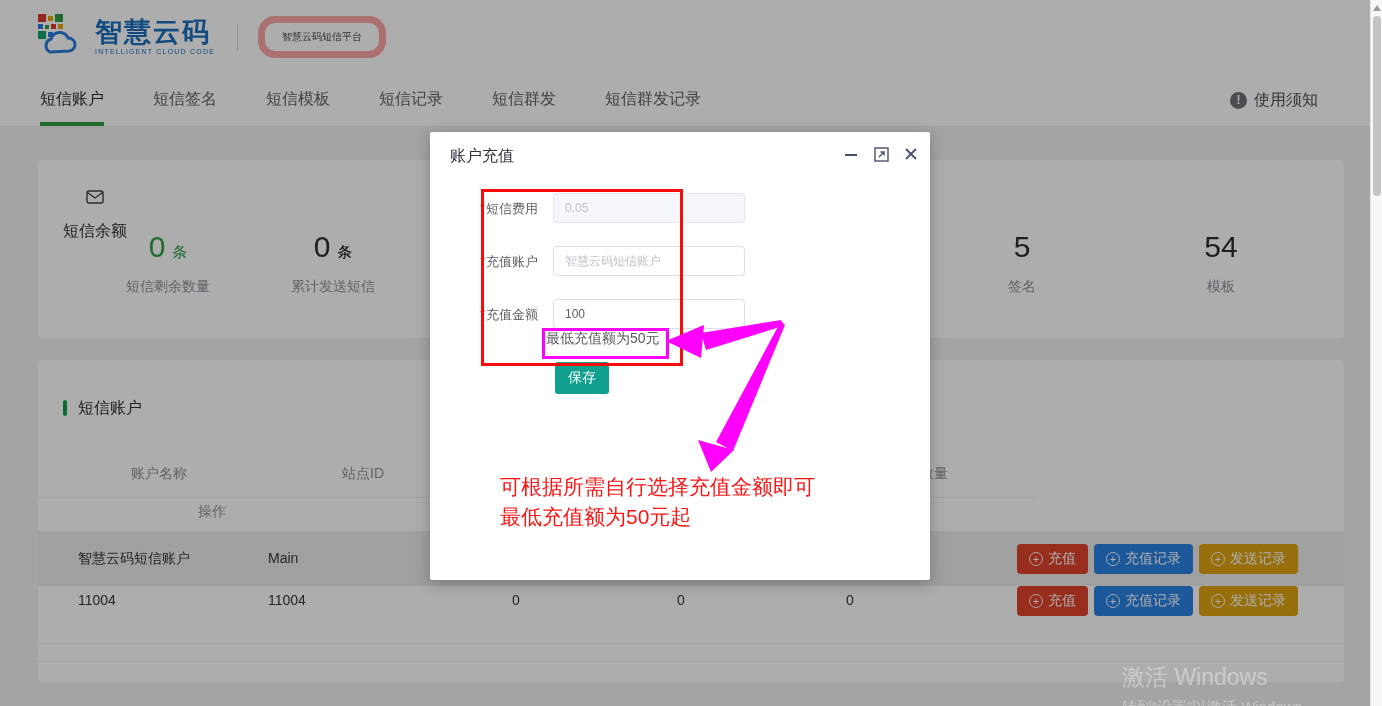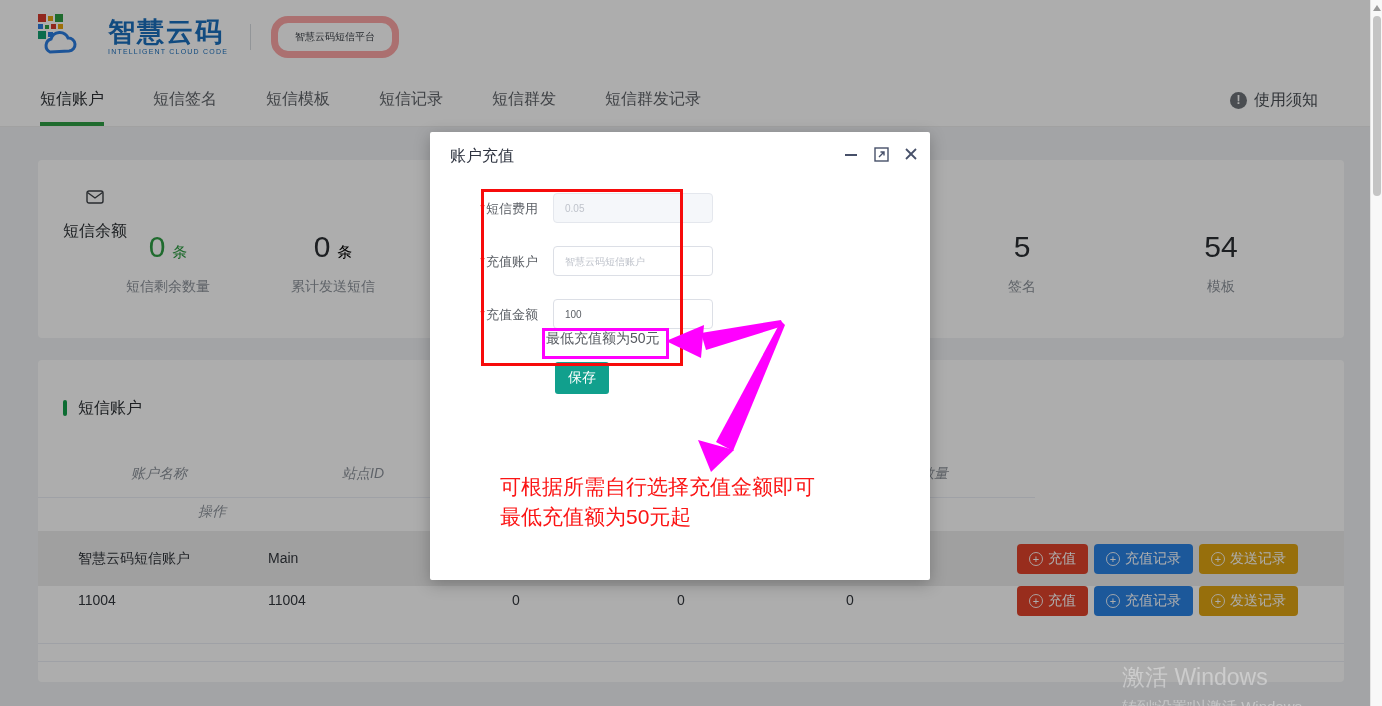--- a/index.html
+++ b/index.html
@@ -5,21 +5,21 @@
   * { margin:0; padding:0; box-sizing:border-box; }
   html,body { width:1382px; height:706px; overflow:hidden;
     font-family:"Liberation Sans","DejaVu Sans",sans-serif; background:#f0f2f5; }
   .abs { position:absolute; }
   #stage { position:relative; width:1382px; height:706px; }
 
   
   #header { left:0; top:0; width:1382px; height:74px; background:#fff;
     display:flex; align-items:center; padding:0 36px; }
   .logo-wrap { display:flex; align-items:center; }
-  .logo-text-col { margin-left:22px; }
+  .logo-text-col { margin-left:9px; }
   .logo-title { font-size:27px; font-weight:700; color:#1a6fbd; letter-spacing:2px; line-height:26px;}
   .logo-sub { font-size:7px; color:#1a6fbd; letter-spacing:1.2px; margin-top:3px;}
   .hdr-divider { width:1px; height:26px; background:#d8dce1; margin:0 20px 0 22px; }
   .platform-badge { border:7px solid #fca5a5; border-radius:17px; padding:7px 17px;
     font-size:10px; color:#3d4249; background:#fff;font-family:Liberation Serif, serif; }
   .hdr-right { margin-left:auto; display:flex; align-items:center; }
   .enterprise-btn { background:#12a04a; color:#eef7ee; border:none; border-radius:20px;
     font-size:16px; padding:9px 28px; cursor:pointer; }
   .avatar { margin-left:26px; display:flex; align-items:center; }
   .chev { margin-left:8px; }
@@ -42,21 +42,21 @@
   .stat { position:absolute; width:170px; text-align:center; top:70px; }
   .stat-num { font-size:30px; color:#2b2f33; }
   .stat-unit { font-size:15px; margin-left:7px; }
   .stat.green .stat-num, .stat.green .stat-unit { color:#2f9e44; }
   .stat-label { margin-top:14px; font-size:14px; color:#8d939b; }
 
   
   #card-accounts { left:38px; top:360px; width:1306px; height:322px; background:#fff; border-radius:4px; }
   .sec-bar { position:absolute; left:25px; top:40px; width:4px; height:16px; background:#12a04a; border-radius:2px;}
   .sec-title { position:absolute; left:40px; top:38px; font-size:16px; color:#2b2f33; }
-  .thead { position:absolute; font-size:14px; color:#8d939b;font-style:italic; }
+  .thead { position:absolute; font-size:14px; color:#8d939b; }
   .hline { position:absolute; height:1px; background:#ebeef5; }
   .trow { position:absolute; left:0; width:1306px; height:55px; }
   .trow.hl { background:#ececec; }
   .cell { position:absolute; top:0; height:55px; line-height:55px; font-size:14px; color:#33373d; }
   .cell.center { text-align:center; width:80px; }
   .btn-group { position:absolute; top:13px; display:flex; gap:6px; }
   .row-btn { height:30px; border:none; border-radius:4px; color:#fff; font-size:14px;
     display:flex; align-items:center; gap:5px; padding:0 12px; cursor:pointer; }
   .row-btn .plus { width:14px; height:14px; border:1px solid rgba(255,255,255,.9); border-radius:50%;
     font-size:11px; line-height:12px; text-align:center; display:inline-block;}
@@ -69,22 +69,22 @@
 
   
   #modal { left:430px; top:132px; width:500px; height:448px; background:#fff; z-index:20;
     box-shadow:0 4px 16px rgba(0,0,0,.25); border-radius:2px; }
   .modal-title { position:absolute; left:20px; top:14px; font-size:16px; color:#2e3340; }
   .win-ctl { position:absolute; top:13px; display:flex; gap:12px; }
   .win-ic { width:18px; height:18px; display:flex; align-items:center; justify-content:center;
     color:#475069; cursor:pointer; }
   .f-label { position:absolute; left:50px; width:66px; font-size:13px; color:#5c6066; text-align:left; }
   .f-label .req { color:#ef3b30; margin-right:1px; }
-  .f-input { position:absolute; left:123px; width:160px; height:30px; border:1px solid #dcdfe6;
-    border-radius:4px; font-size:10px; color:#5c6066; padding:0 11px; outline:none; background:#fff;
+  .f-input { position:absolute; left:123px; width:192px; height:30px; border:1px solid #dcdfe6;
+    border-radius:4px; font-size:12px; color:#5c6066; padding:0 11px; outline:none; background:#fff;
     font-family:"Liberation Sans","DejaVu Sans",sans-serif;}
   .f-input::placeholder { color:#bfc3cb; }
   .f-input.disabled { background:#f5f7fa; border-color:#e4e7ed; }
   .hint { position:absolute; left:116px; top:198px; font-size:14px; color:#565a61; }
   .save-btn { position:absolute; left:125px; top:230px; background:#11a08d; color:#fff; border:none;
     border-radius:3px; font-size:14px; padding:7px 13px; cursor:pointer; }
 
   
   .anno { z-index:30; pointer-events:none; }
   #anno-redbox { left:481px; top:189px; width:202px; height:177px; border:3px solid #f70b0b; }

